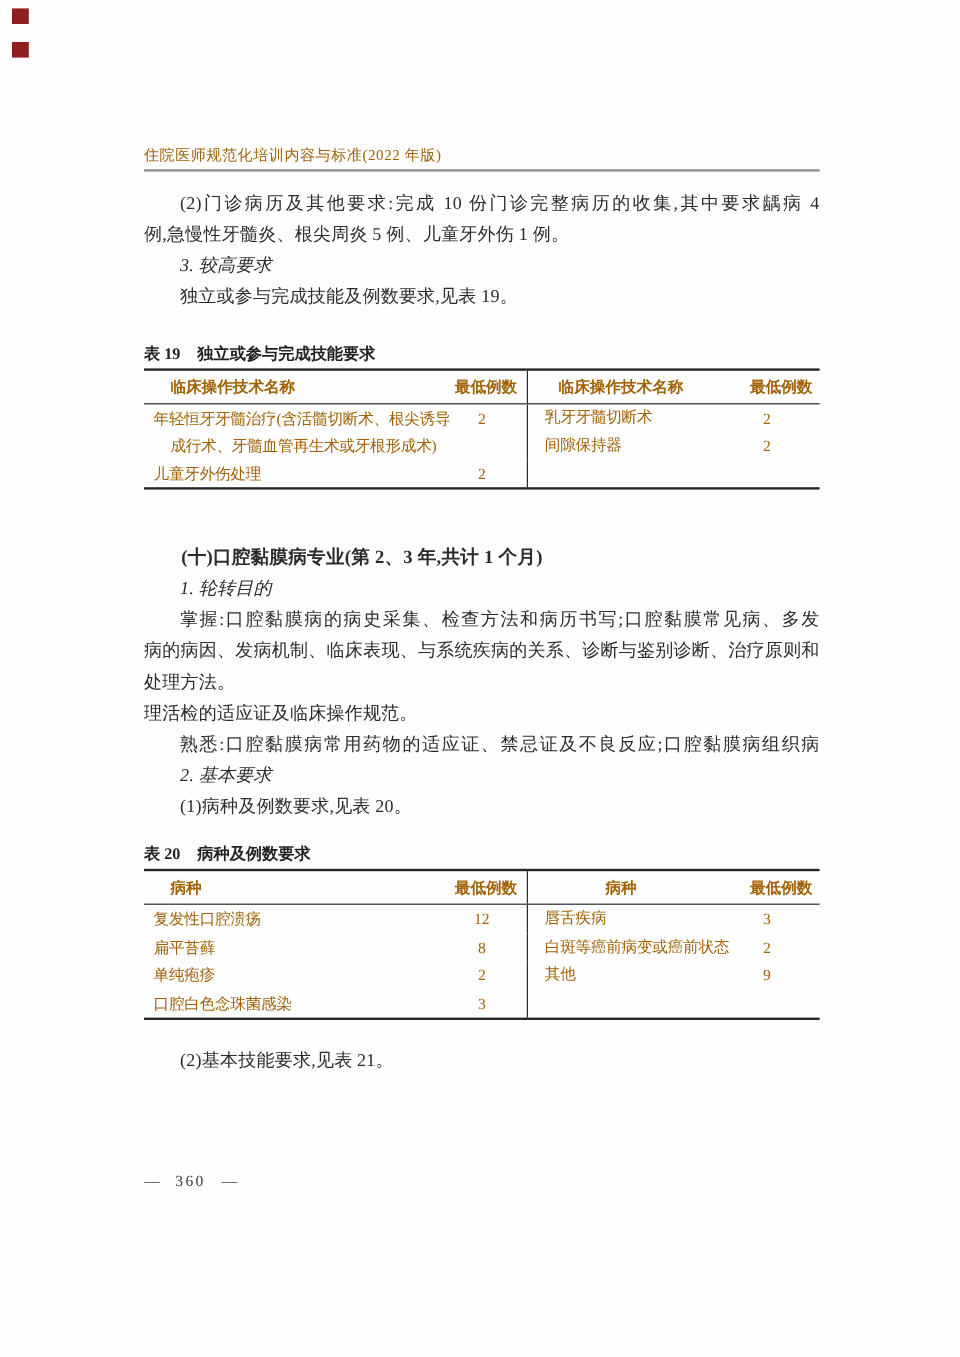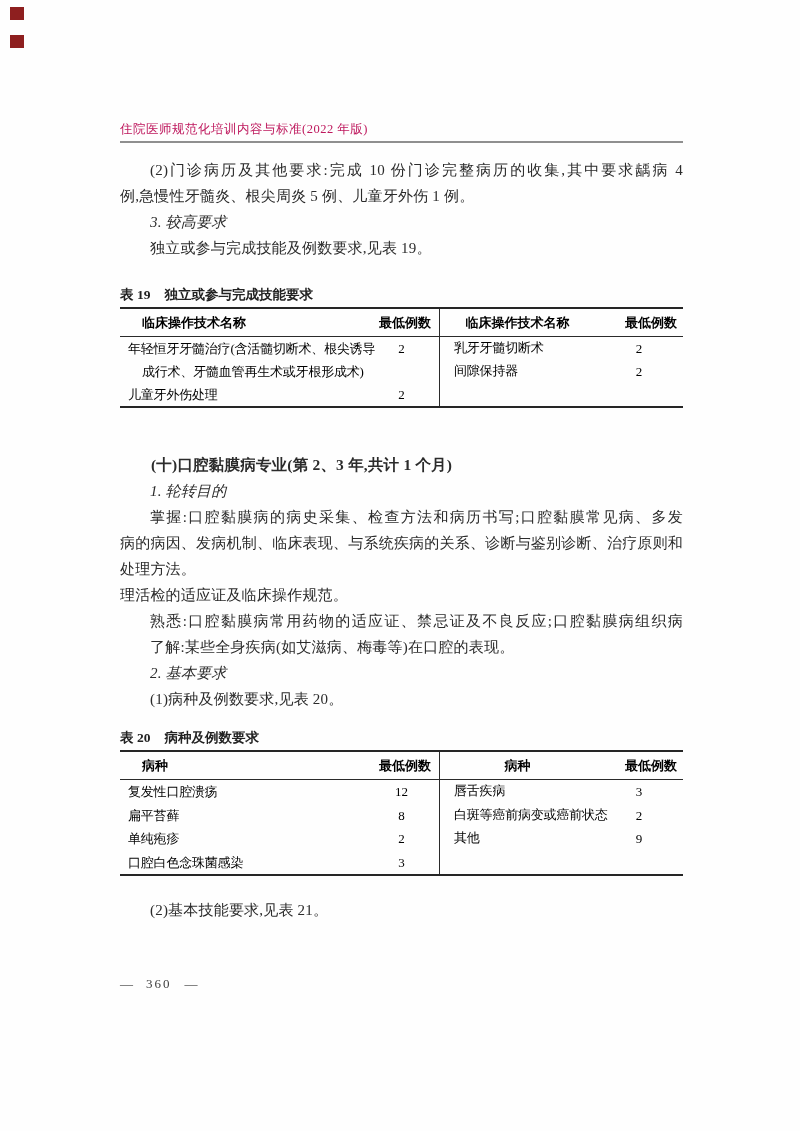--- a/index.html
+++ b/index.html
@@ -27,21 +27,21 @@
     position: absolute;
     left: 120px;
     top: 112px;
     width: 563px;
   }
 
   .running-header {
     font-size: 12.5px;
     line-height: 20px;
     padding-top: 7px;
-    color: #be185d;
+    color: #a16207;
     letter-spacing: 0.5px;
   }
   .header-rule {
     border: none;
     border-top: 2px solid #8f8f8f;
     margin-top: 2px;
   }
 
   .pline {
     font-size: 15px;
@@ -73,21 +73,21 @@
   }
   .tbl-caption .cap-label { margin-right: 14px; }
   .tbl-caption.c20 { margin-top: 16px; }
 
   .tbl {
     margin-top: 2px;
     width: 563px;
     border-top: 2px solid #262626;
     border-bottom: 2px solid #262626;
     font-size: 13px;
-    color: #000000;
+    color: #a16207;
   }
   .trow {
     display: grid;
     grid-template-columns: 244px 76px 155px 88px;
     align-items: center;
   }
   .trow.head {
     height: 28px;
     font-weight: bold;
     border-bottom: 1px solid #2a2a2a;
@@ -177,21 +177,20 @@
       <div class="pline first full">掌握:口腔黏膜病的病史采集、检查方法和病历书写;口腔黏膜常见病、多发</div>
       <div class="pline full">病的病因、发病机制、临床表现、与系统疾病的关系、诊断与鉴别诊断、治疗原则和</div>
       <div class="pline">处理方法。</div>
     </div>
 
     <div>
       <div class="pline">理活检的适应证及临床操作规范。</div>
       <div class="pline first full">熟悉:口腔黏膜病常用药物的适应证、禁忌证及不良反应;口腔黏膜病组织病</div>
     </div>
 
-    <div class="pline first">了解:某些全身疾病(如艾滋病、梅毒等)在口腔的表现。</div>
     <div class="pline first kai">2. 基本要求</div>
     <div class="pline first">(1)病种及例数要求,见表 20。</div>
 
     <div class="tbl-caption c20">
       <span class="cap-label">表 20</span><span>病种及例数要求</span>
     </div>
 
     <div class="tbl t20">
       <div class="trow head">
         <div class="tcell hdr-name-l">病种</div>

